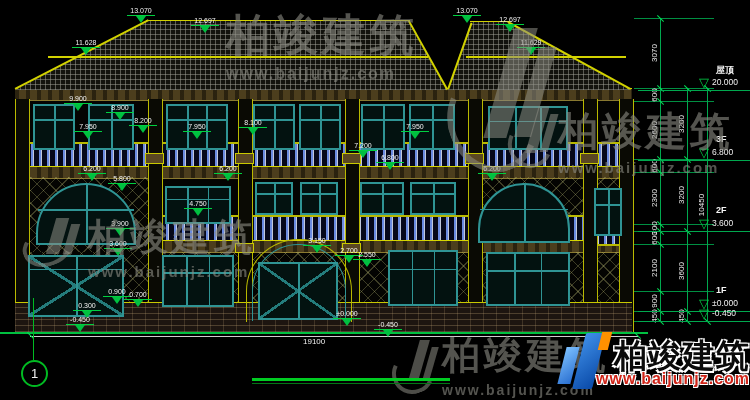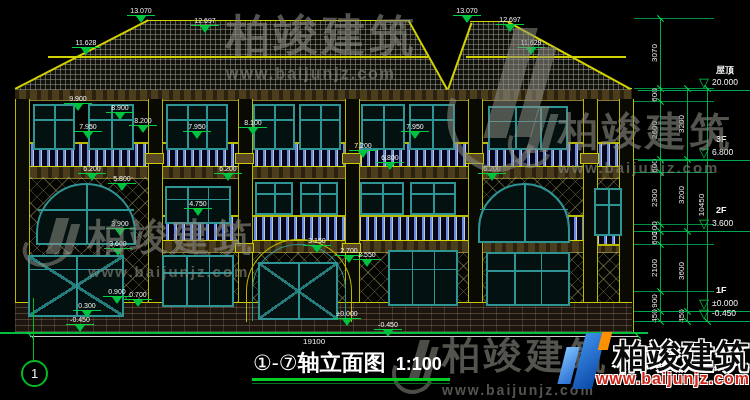--- a/index.html
+++ b/index.html
@@ -473,23 +473,20 @@
   <div class="wm" style="left:442px;top:330px;">
     <span class="b" style="font-size:38px;">柏竣建筑</span><br>
     <span style="font-size:14px;letter-spacing:2px;">www.baijunjz.com</span>
   </div>
   <div class="wlogo" style="left:392px;top:340px;width:48px;height:54px;">
     <div class="arc" style="border-width:4px;"></div>
     <div class="s1"></div>
     <div class="s2"></div>
   </div>
 
-  <div id="titleblk">
-    <span class="ax">①-⑦</span><span class="nm">轴立面图</span><span class="sc">1:100</span>
-  </div>
   <div id="tl1"></div>
   <div id="tl2"></div>
 
   <div id="bubble">1</div>
 
   <div id="clogo">
     <div class="em">
       <div class="p2"></div>
       <div class="p1"></div>
       <div class="p3"></div>

